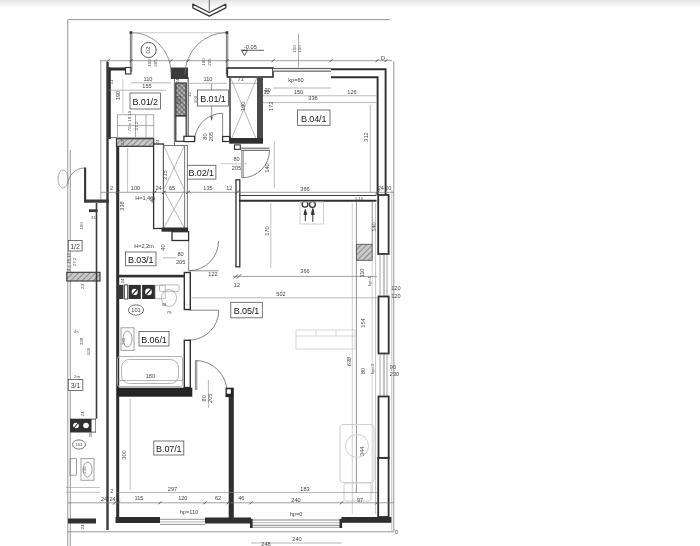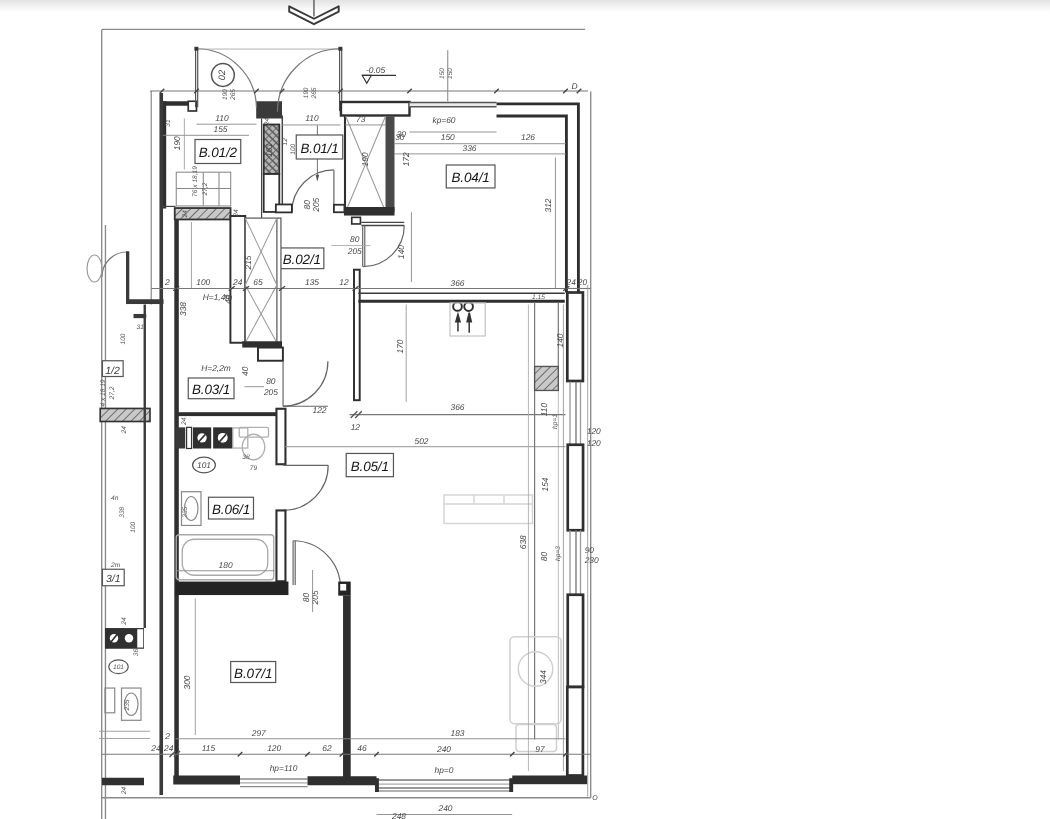--- a/index.html
+++ b/index.html
@@ -1,16 +1,16 @@
 <!DOCTYPE html>
 <html><head>
 <meta charset="utf-8">
 <style>
 html,body{margin:0;padding:0;background:#fff;}
-#page{position:relative;width:700px;height:546px;background:#fff;overflow:hidden;font-family:"Liberation Sans",sans-serif;font-style:italic;}
+#page{position:relative;width:700px;height:546px;background:#fff;overflow:hidden;font-family:"Liberation Sans",sans-serif;}
 #topshade{position:absolute;left:0;top:0;width:700px;height:8px;background:linear-gradient(#e3e3e3,#fff);}
 svg{position:absolute;left:0;top:0;filter:blur(0.3px);}
 text{font-family:"Liberation Sans",sans-serif;fill:#3c3c3c;}
 .dim{font-size:5.6px;fill:#454545;}
 .dimv{font-size:5.6px;fill:#454545;}
 .lbl{font-size:9px;fill:#161616;letter-spacing:-0.1px;}
 .small{font-size:4.4px;fill:#555;}
 </style>
 </head>
 <body>

